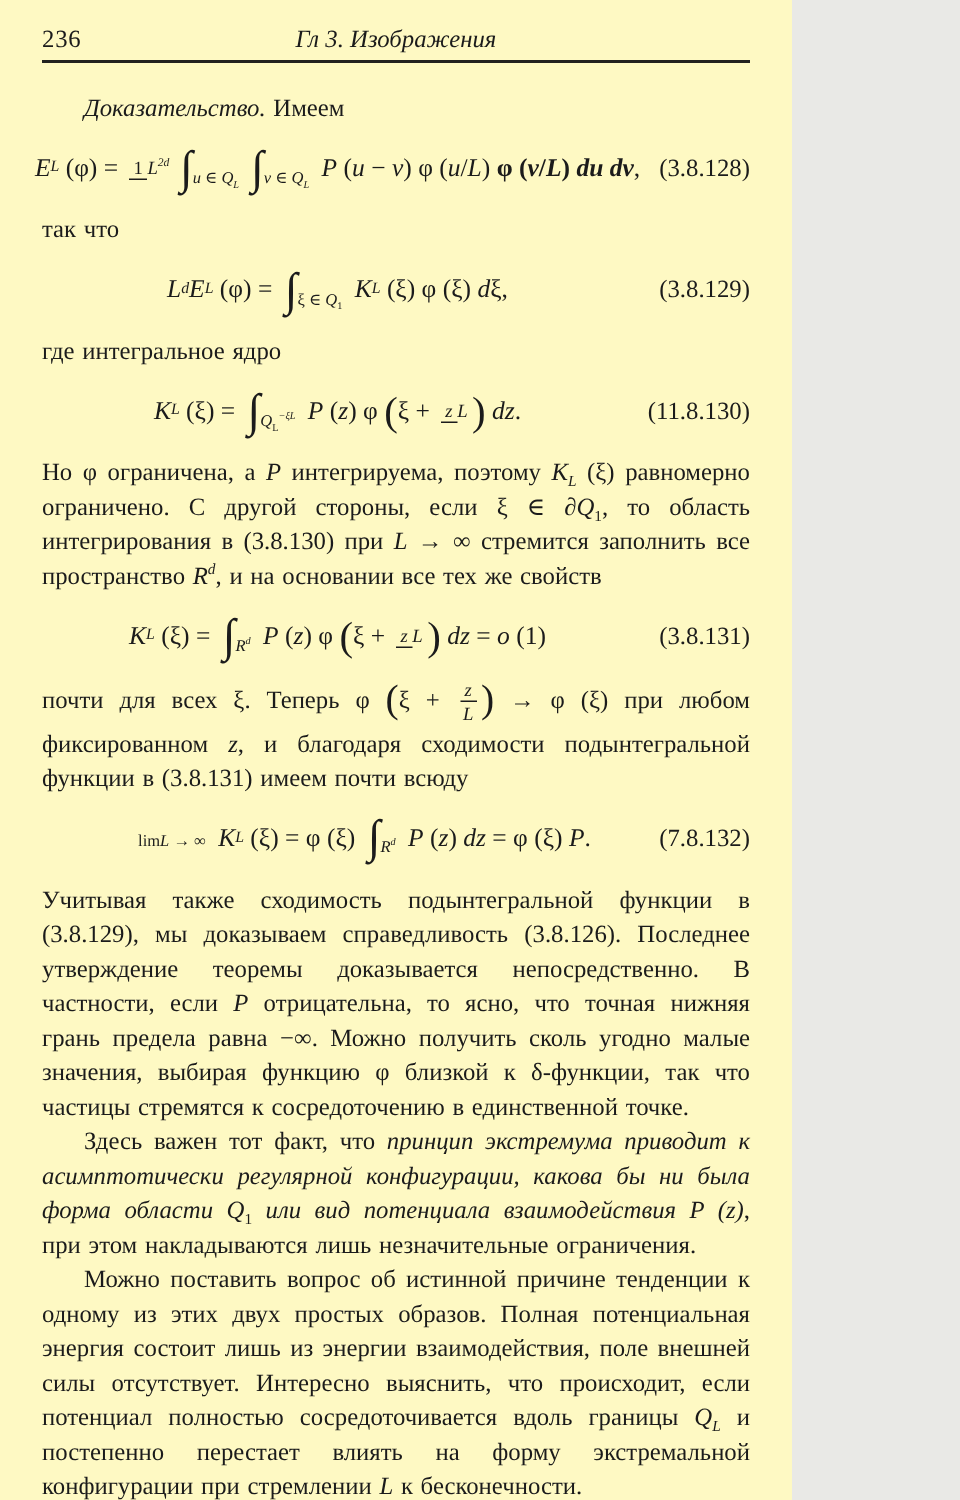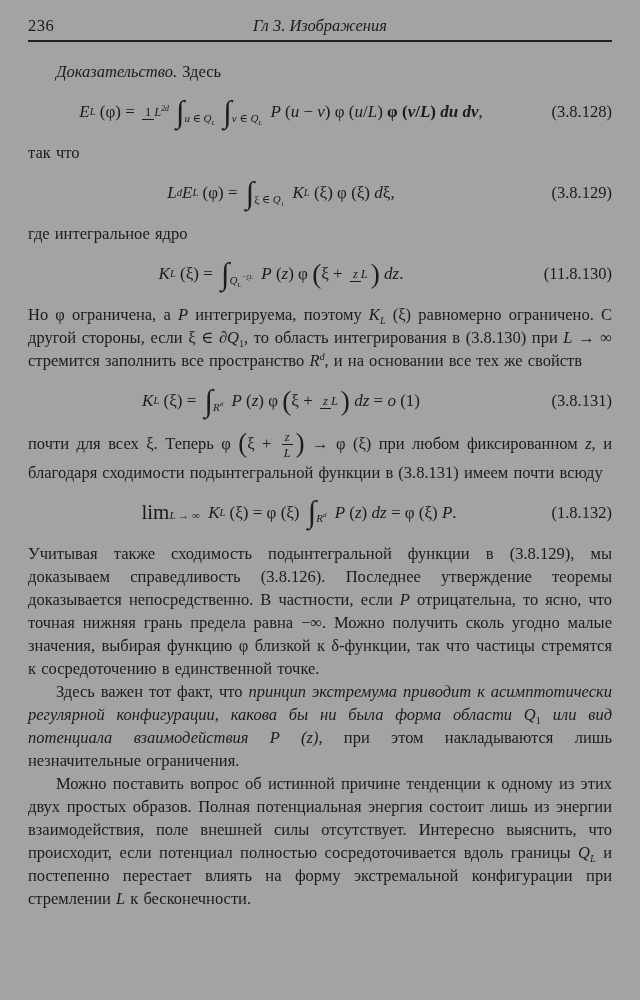--- a/index.html
+++ b/index.html
@@ -4,22 +4,22 @@
 <style>
   html,body{margin:0;padding:0;}
   body{
     width:640px;height:1000px;
     background:#e9e9e6;
     font-family:"Liberation Serif","DejaVu Serif",serif;
     color:#1b1b1b;
     overflow:hidden;
   }
   .page{
-    width:640px;height:1000px;
-    background:#a3a3a3;
+    width:528px;height:1000px;
+    background:#fef9c3;
     box-sizing:border-box;
     padding:16px 28px 0 28px;
   }
   
   .hdr{display:flex;align-items:baseline;font-size:16.5px;line-height:20px;}
   .pnum{flex:1;text-align:left;letter-spacing:.5px;}
   .rtitle{flex:2;text-align:center;font-style:italic;}
   .hdr-spacer{flex:1;}
   .rule{border-bottom:2px solid #22221f;margin-top:4px;margin-bottom:18px;}
   
@@ -50,21 +50,21 @@
   .eqbody > span{display:inline-block;}
   .eqnum{
     position:absolute;right:0;top:50%;transform:translateY(-50%);
     font-size:16.5px;
     margin-left:39px;
   }
   .under{display:inline-flex;flex-direction:column;align-items:center;vertical-align:middle;margin:0 4px;}
   .umain{line-height:1;}
   .ubelow{font-size:11px;line-height:1;margin-top:1px;white-space:pre;}
   .intg{font-size:31px;line-height:.9;font-style:normal;}
-  .under.lim .umain{font-size:21px;line-height:1;margin-left:32px;}
+  .under.lim .umain{font-size:11px;line-height:1;margin-left:32px;}
   .under.lim .ubelow{margin-top:0;}
   .frac{
     display:inline-flex;flex-direction:column;align-items:center;
     vertical-align:middle;margin:0 3px;
     font-size:12.5px;line-height:1.15;
   }
   .fnum{border-bottom:1px solid #1b1b1b;padding:0 3px;text-align:center;}
   .fden{padding-top:1px;text-align:right;}
   .bigp{font-size:1.6em;line-height:0;vertical-align:-0.1em;}
 </style>
@@ -73,21 +73,21 @@
 
 <div class="page">
 
   <div class="hdr">
     <span class="pnum">236</span>
     <span class="rtitle">Гл 3. Изображения</span>
     <span class="hdr-spacer"></span>
   </div>
   <div class="rule"></div>
 
-  <p class="para indent"><span class="it">Доказательство.</span><span> Здесь</span></p>
+  <p class="para indent"><span class="it">Доказательство.</span><span> Имеем</span></p>
 
   <div class="eq">
     <span class="eqbody"><span class="it">E</span><sub class="it">L</sub><span> (φ) = </span><span class="frac"><span class="fnum"><span>1</span></span><span class="fden"><span class="it">L</span><sup class="it">2d</sup></span></span><span class="under"><span class="umain"><span class="intg">∫</span></span><span class="ubelow"><span class="it">u</span><span> ∈ </span><span class="it">Q</span><sub class="it">L</sub></span></span><span class="under"><span class="umain"><span class="intg">∫</span></span><span class="ubelow"><span class="it">v</span><span> ∈ </span><span class="it">Q</span><sub class="it">L</sub></span></span><span> </span><span class="it">P</span><span> (</span><span class="it">u</span><span> − </span><span class="it">v</span><span>) φ (</span><span class="it">u</span><span>/</span><span class="it">L</span><span>) </span><span class="bd">φ (</span><span class="bdit">v</span><span class="bd">/</span><span class="bdit">L</span><span class="bd">) </span><span class="bdit">du dv</span><span>,</span></span>
     <span class="eqnum">(3.8.128)</span>
   </div>
 
   <p class="para noj"><span>так что</span></p>
 
   <div class="eq">
     <span class="eqbody"><span class="it">L</span><sup class="it">d</sup><span class="it">E</span><sub class="it">L</sub><span> (φ) = </span><span class="under"><span class="umain"><span class="intg">∫</span></span><span class="ubelow"><span>ξ ∈ </span><span class="it">Q</span><sub>1</sub></span></span><span> </span><span class="it">K</span><sub class="it">L</sub><span> (ξ) φ (ξ) </span><span class="it">d</span><span>ξ,</span></span>
@@ -108,21 +108,21 @@
     <span class="eqnum">(3.8.131)</span>
   </div>
 
   <p class="para"><span>почти для всех ξ. Теперь φ </span><span class="bigp">(</span><span>ξ + </span><span class="frac">
         <span class="fnum"><span class="it">z</span></span>
         <span class="fden"><span class="it">L</span></span>
       </span><span class="bigp">)</span><span> → φ (ξ)  при любом фиксированном </span><span class="it">z</span><span>, и благодаря сходимости подынтегральной функции в (3.8.131) имеем почти всюду</span></p>
 
   <div class="eq">
     <span class="eqbody"><span class="under lim"><span class="umain"><span>lim</span></span><span class="ubelow"><span class="it">L</span><span> → ∞</span></span></span><span> </span><span class="it">K</span><sub class="it">L</sub><span> (ξ) = φ (ξ) </span><span class="under"><span class="umain"><span class="intg">∫</span></span><span class="ubelow"><span class="it">R</span><sup class="it">d</sup></span></span><span> </span><span class="it">P</span><span> (</span><span class="it">z</span><span>) </span><span class="it">dz</span><span> = φ (ξ) </span><span class="it">P</span><span>.</span></span>
-    <span class="eqnum">(1.8.132)</span>
+    <span class="eqnum">(7.8.132)</span>
   </div>
 
   <p class="para"><span>Учитывая также сходимость подынтегральной функции в (3.8.129), мы доказываем справедливость (3.8.126). Последнее утверждение теоремы доказывается непосредственно. В частности, если </span><span class="it">P</span><span> отрицательна, то ясно, что точная нижняя грань предела равна −∞. Можно получить сколь угодно малые значения, выбирая функцию φ близкой к δ-функции, так что частицы стремятся к сосредоточению в единственной точке.</span></p>
 
   <p class="para indent"><span>Здесь важен тот факт, что </span><span class="it">принцип экстремума приводит к асимптотически регулярной конфигурации, какова бы ни была форма области </span><span class="it">Q</span><sub>1</sub><span class="it"> или вид потенциала взаимодействия </span><span class="it">P</span><span class="it"> (</span><span class="it">z</span><span class="it">)</span><span>, при этом накладываются лишь незначительные ограничения.</span></p>
 
   <p class="para indent"><span>Можно поставить вопрос об истинной причине тенденции к одному из этих двух простых образов. Полная потенциальная энергия состоит лишь из энергии взаимодействия, поле внешней силы отсутствует. Интересно выяснить, что происходит, если потенциал полностью сосредоточивается вдоль границы </span><span class="it">Q</span><sub class="it">L</sub><span> и постепенно перестает влиять на форму экстремальной конфигурации при стремлении </span><span class="it">L</span><span> к бесконечности.</span></p>
 
 </div>
 

